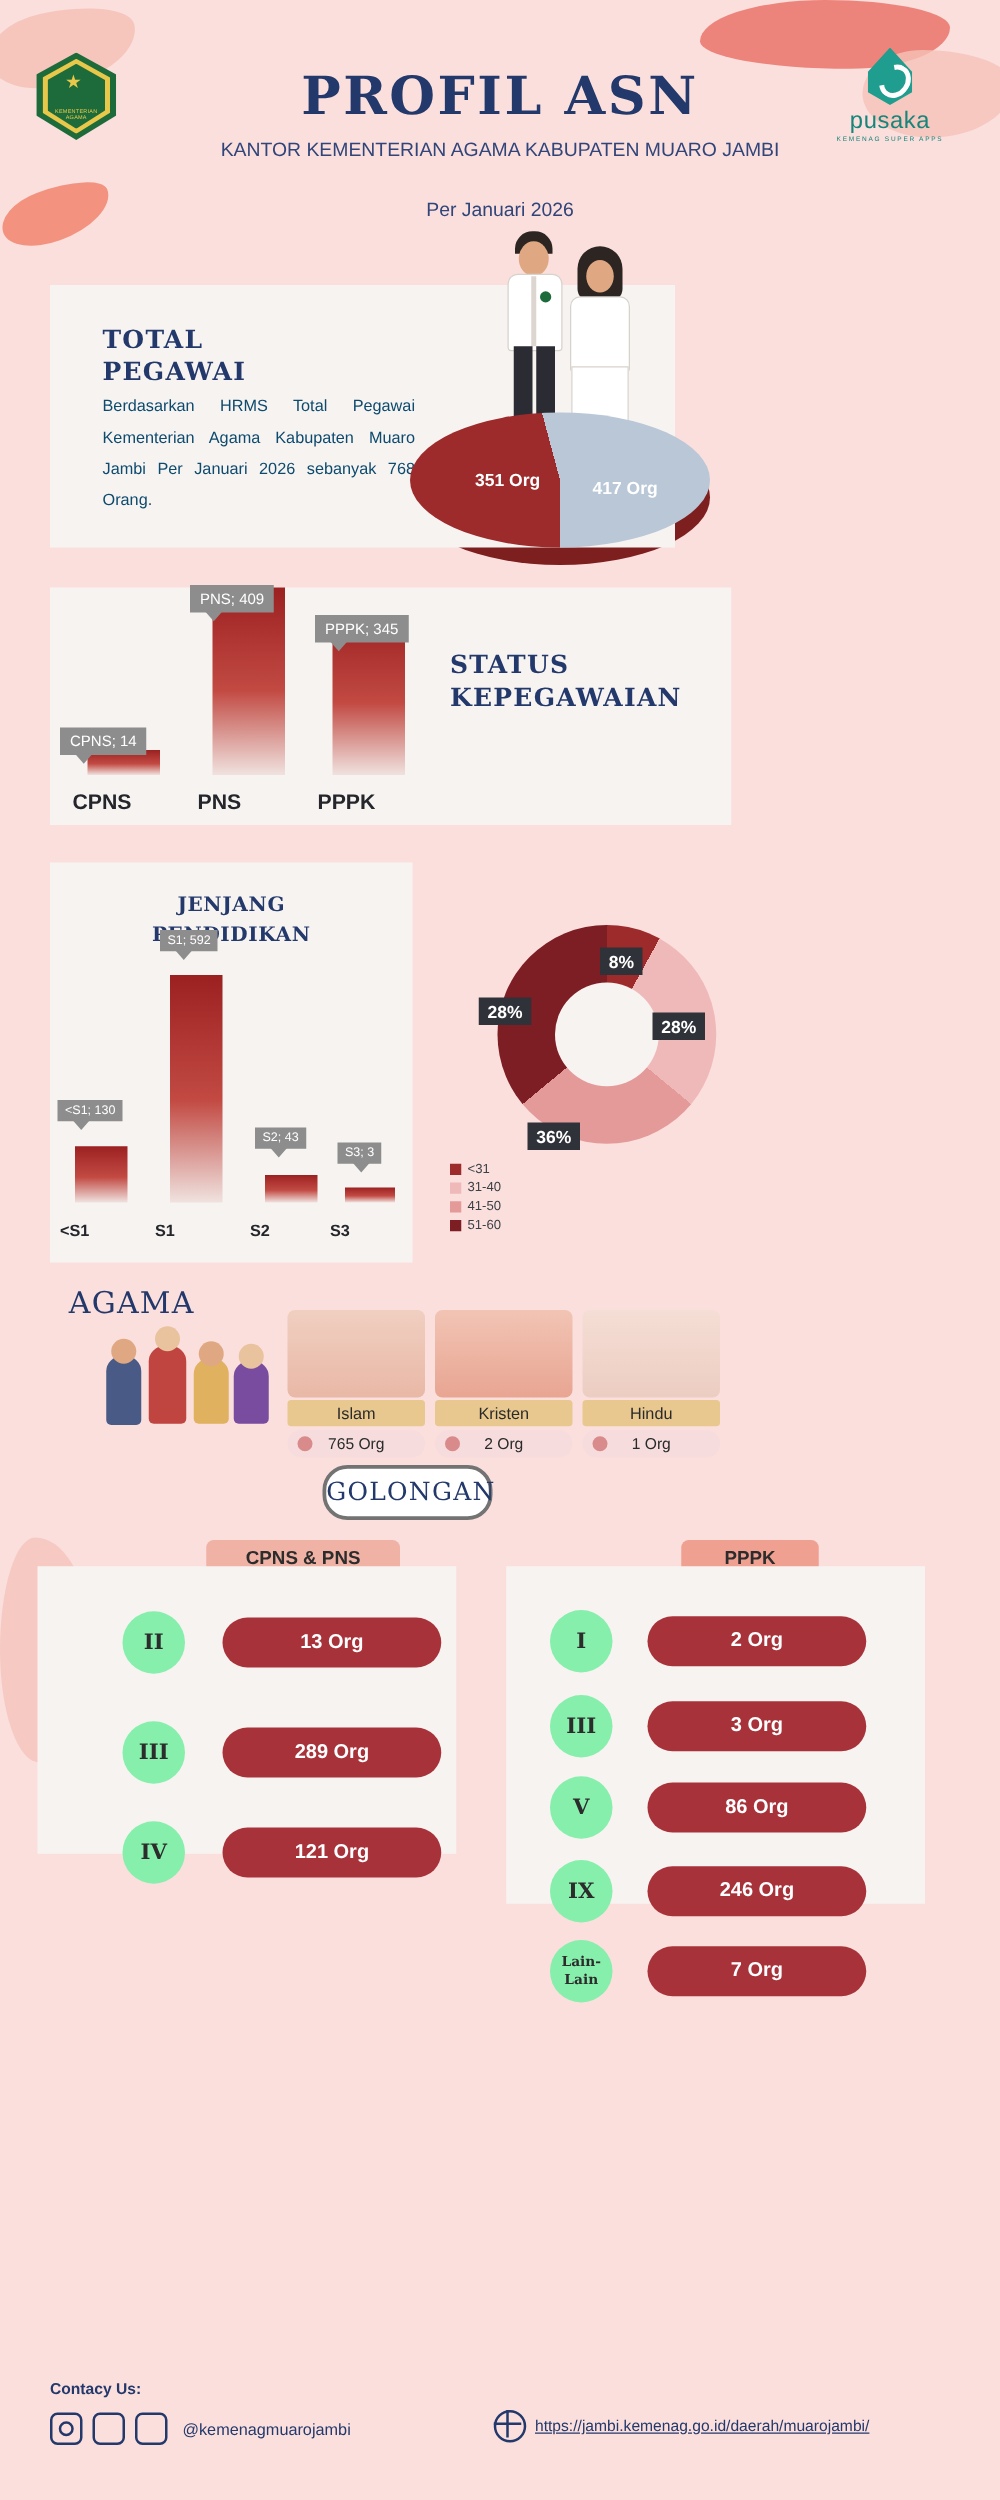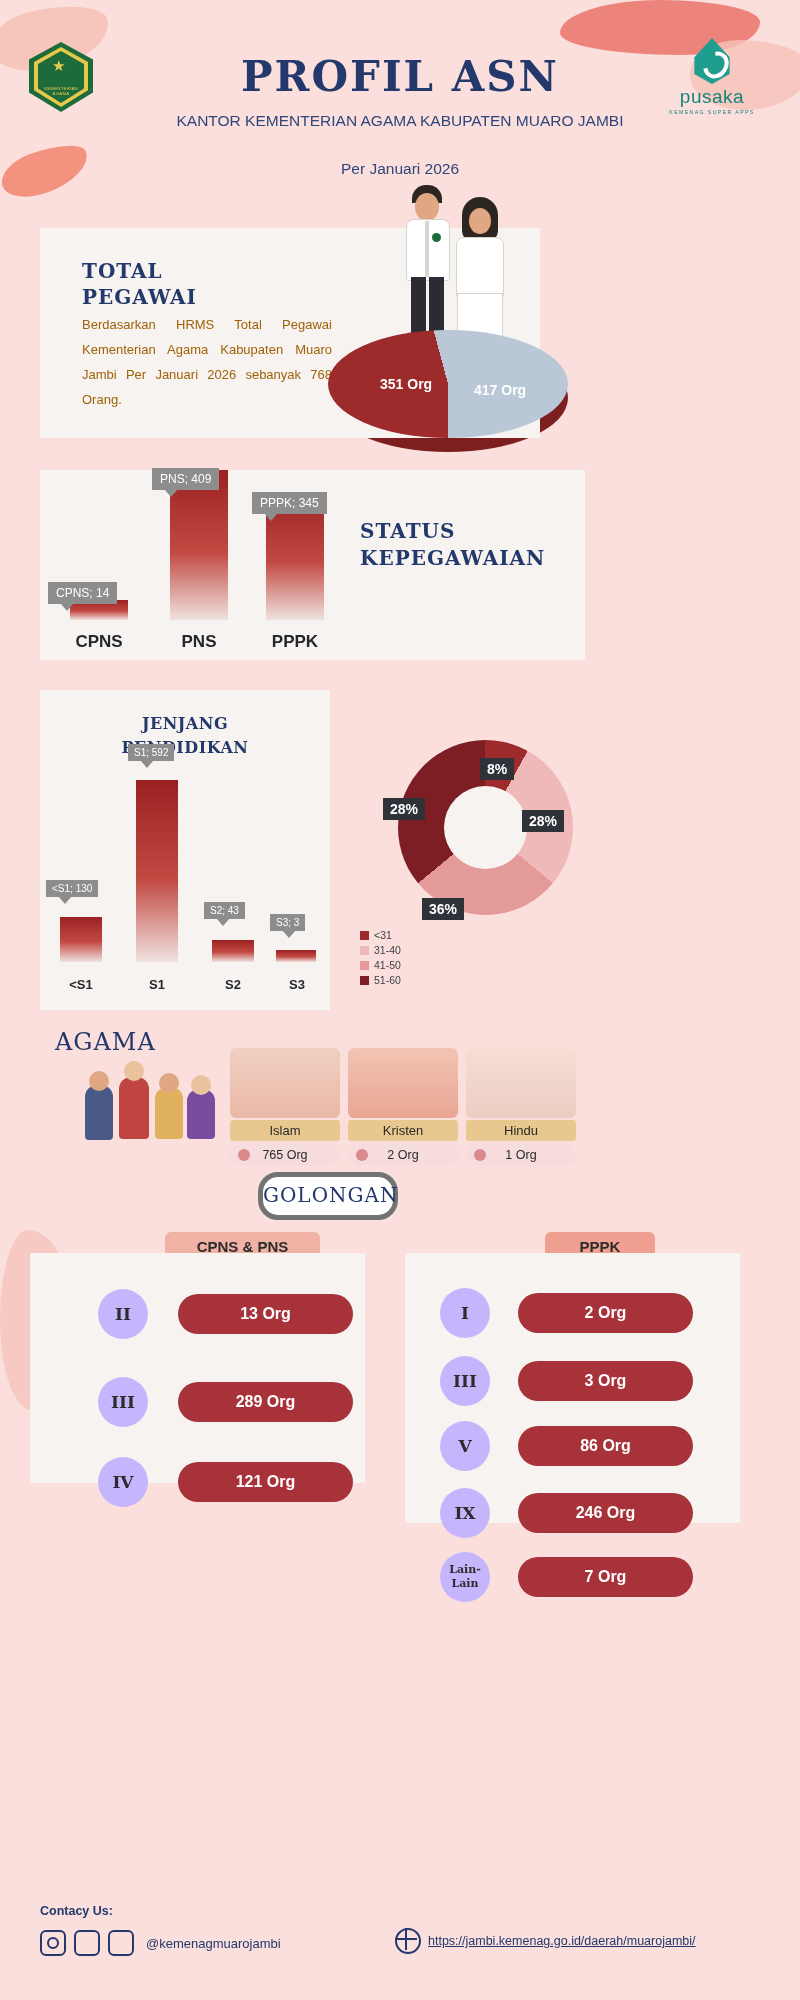--- a/index.html
+++ b/index.html
@@ -35,42 +35,42 @@
   .logo-pusaka .psub{font-size:5.2px;color:#16857a;letter-spacing:1.4px;margin-top:1px;}
 
   .title{position:absolute;left:0;top:52px;width:800px;text-align:center;font-family:"DejaVu Serif",serif;font-weight:bold;font-size:42px;color:#23386b;letter-spacing:2px;}
   .subtitle{position:absolute;left:110px;top:108px;width:580px;text-align:center;font-size:15.5px;color:#31457a;line-height:26px;}
   .period{position:absolute;left:110px;top:160px;width:580px;text-align:center;font-size:15.5px;color:#31457a;}
 
   
   .card{position:absolute;background:#f7f3f1;}
   .card1{left:40px;top:228px;width:500px;height:210px;}
   .card1 h2{margin:0;position:absolute;left:42px;top:30px;font-family:"DejaVu Serif",serif;font-size:20px;color:#23386b;letter-spacing:1px;line-height:26px;}
-  .card1 p{position:absolute;left:42px;top:84px;width:250px;margin:0;font-size:13px;line-height:25px;color:#a16207;text-align:justify;}
+  .card1 p{position:absolute;left:42px;top:84px;width:250px;margin:0;font-size:13px;line-height:25px;color:#0c4a6e;text-align:justify;}
 
   .people{position:absolute;left:400px;top:185px;width:135px;height:180px;}
   .pie-wrap{position:absolute;left:328px;top:330px;width:240px;height:115px;}
   .pie{position:absolute;left:0;top:0;width:240px;height:108px;border-radius:120px/54px;
        background:conic-gradient(from 180deg,#9e2b2b 0deg 165deg,#b9c7d6 165deg 360deg);}
   .pie .shadow{position:absolute;left:0;top:14px;width:240px;height:108px;border-radius:120px/54px;background:#7e1f1f;z-index:-1;}
   .pie-l{position:absolute;left:52px;top:46px;color:#fff;font-weight:bold;font-size:14px;}
   .pie-r{position:absolute;left:146px;top:52px;color:#fff;font-weight:bold;font-size:14px;}
 
   
   .fig{position:absolute;}
   .fig .head{border-radius:50%;background:#e0a882;}
   .fig .hair{position:absolute;background:#2d2522;}
   .fig .body{background:#fff;border:1px solid #d8d2cc;}
   .fig .legs{background:#2b2b33;}
 
   
   .card2{left:40px;top:470px;width:545px;height:190px;}
   .bars2{position:absolute;left:40px;top:470px;width:330px;height:190px;}
   .bar{position:absolute;bottom:40px;background:linear-gradient(180deg,#9b2121 0%,#c24a43 55%,#f0e2df 100%);}
-  .cat{position:absolute;bottom:8px;font-size:17px;color:#24262b;font-weight:bold;text-align:center;}
+  .cat{position:absolute;bottom:8px;font-size:17px;color:#24262b;font-weight:bold;}
   .lbl{position:absolute;background:#8d8d8d;color:#fff;font-size:12px;padding:4px 8px;white-space:nowrap;}
   .lbl:after{content:"";position:absolute;left:12px;bottom:-7px;border-left:7px solid transparent;border-right:7px solid transparent;border-top:8px solid #8d8d8d;}
   .card2 h2{position:absolute;left:320px;top:48px;margin:0;font-family:"DejaVu Serif",serif;font-size:20px;color:#23386b;letter-spacing:1px;line-height:27px;}
   .card2 p{position:absolute;left:320px;top:112px;width:215px;margin:0;font-size:13.5px;line-height:22px;color:#6b6f75;}
 
   
   .card3{left:40px;top:690px;width:290px;height:320px;}
   .card3 h3{position:absolute;left:0;top:22px;width:290px;text-align:center;margin:0;font-family:"DejaVu Serif",serif;font-size:16px;color:#23386b;line-height:24px;letter-spacing:.5px;}
   .bars3{position:absolute;left:40px;top:690px;width:290px;height:320px;}
 
@@ -88,25 +88,25 @@
 
   
   .agama-title{position:absolute;left:55px;top:1028px;font-family:"DejaVu Serif",serif;font-size:24px;color:#23386b;letter-spacing:1px;}
   .relcard{position:absolute;width:110px;text-align:center;}
   .relcard .art{width:110px;height:70px;border-radius:6px;}
   .relname{margin-top:2px;background:#e8c88f;font-size:13px;color:#2a2a2a;padding:3px 0;border-radius:3px;text-align:center;}
   .relcount{margin-top:3px;background:#f6dcdc;font-size:12.5px;color:#2a2a2a;padding:4px 0;border-radius:14px;position:relative;}
   .relcount .dot{position:absolute;left:8px;top:5px;width:12px;height:12px;border-radius:50%;background:#d98b8b;}
 
   
-  .gol-pill{position:absolute;left:258px;top:1172px;width:130px;height:38px;background:#fff;border:5px solid #737373;border-radius:20px;}
+  .gol-pill{position:absolute;left:258px;top:1172px;width:130px;height:38px;background:#fff;border:3px solid #737373;border-radius:20px;}
   .gol-pill span{display:block;text-align:center;line-height:36px;font-family:"DejaVu Serif",serif;font-size:20px;color:#23386b;letter-spacing:1px;}
   .gtab{position:absolute;height:30px;border-radius:6px;color:#2c2c2c;font-weight:bold;font-size:15px;text-align:center;line-height:30px;}
   .gcard{position:absolute;background:#f7f3f1;}
-  .gcircle{position:absolute;width:50px;height:50px;border-radius:50%;background:#c4b5fd;color:#2c2c2c;font-family:"DejaVu Serif",serif;font-weight:bold;font-size:17px;text-align:center;line-height:50px;}
+  .gcircle{position:absolute;width:50px;height:50px;border-radius:50%;background:#86efac;color:#2c2c2c;font-family:"DejaVu Serif",serif;font-weight:bold;font-size:17px;text-align:center;line-height:50px;}
   .gbar{position:absolute;height:40px;background:#a8323a;border-radius:20px;color:#fff;font-weight:bold;font-size:16px;text-align:center;line-height:40px;}
 
   
   .foot-title{position:absolute;left:40px;top:1904px;font-size:12.5px;font-weight:bold;color:#23386b;}
   .foot-row{position:absolute;left:40px;top:1930px;display:flex;align-items:center;gap:8px;font-size:13px;color:#23386b;}
   .sq{width:22px;height:22px;border:2px solid #23386b;border-radius:6px;display:inline-block;position:relative;}
   .sq.circle-i:after{content:"";position:absolute;left:5px;top:5px;width:8px;height:8px;border:2px solid #23386b;border-radius:50%;}
   .handle{margin-left:4px;font-size:13px;color:#23386b;}
   .web-row{position:absolute;left:395px;top:1928px;display:flex;align-items:center;gap:7px;}
   .globe{width:22px;height:22px;border:2px solid #23386b;border-radius:50%;position:relative;}

